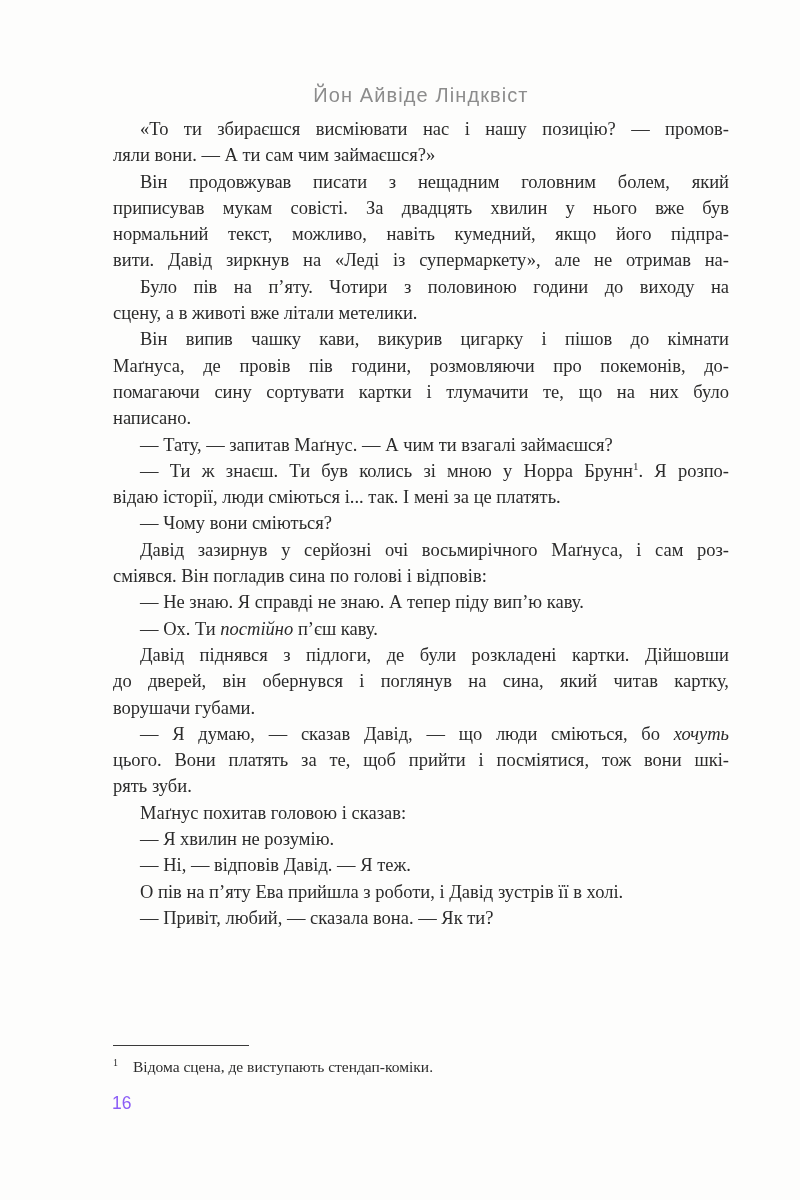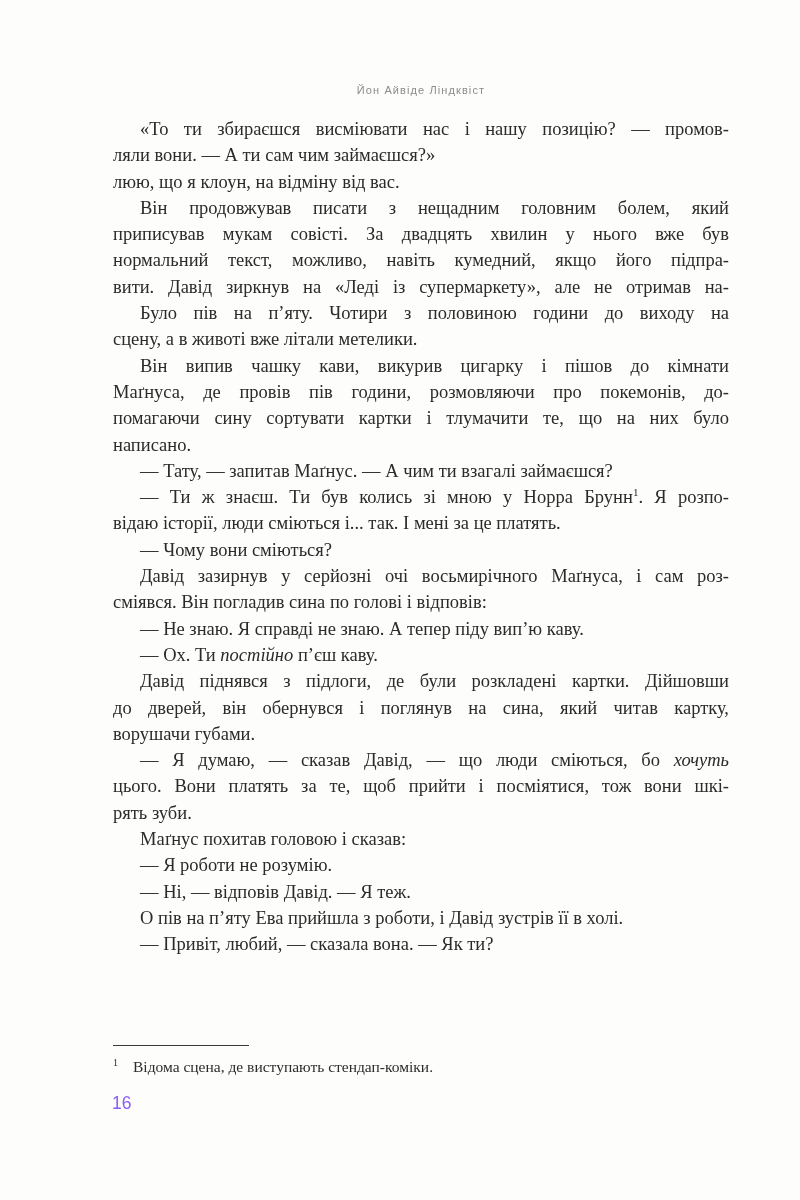--- a/index.html
+++ b/index.html
@@ -18,21 +18,21 @@
   }
 
   .running-head {
     position: absolute;
     top: 84px;
     left: 113px;
     width: 616px;
     text-align: center;
     font-family: "Liberation Sans", "DejaVu Sans", sans-serif;
     font-weight: 400;
-    font-size: 11px;
+    font-size: 20px;
     letter-spacing: 1.1px;
     color: #8c8c8c;
   }
 
   .body-text {
     position: absolute;
     top: 116px;
     left: 113px;
     width: 616px;
     font-size: 18.5px;
@@ -86,21 +86,20 @@
 </head>
 <body>
 
 <div class="page">
 
   <div class="running-head">Йон Айвіде Ліндквіст</div>
 
   <div class="body-text" id="body-text">
       <div class="line indent just"><span>«То ти збираєшся висміювати нас і нашу позицію? — промов-</span></div>
       <div class="line"><span>ляли вони. — А ти сам чим займаєшся?»</span></div>
-      <div class="line"><span>люю, що я клоун, на відміну від вас.</span></div>
       <div class="line indent just"><span>Він продовжував писати з нещадним головним болем, який</span></div>
       <div class="line just"><span>приписував мукам совісті. За двадцять хвилин у нього вже був</span></div>
       <div class="line just"><span>нормальний текст, можливо, навіть кумедний, якщо його підпра-</span></div>
       <div class="line just"><span>вити. Давід зиркнув на «Леді із супермаркету», але не отримав на-</span></div>
       <div class="line indent just"><span>Було пів на п’яту. Чотири з половиною години до виходу на</span></div>
       <div class="line"><span>сцену, а в животі вже літали метелики.</span></div>
       <div class="line indent just"><span>Він випив чашку кави, викурив цигарку і пішов до кімнати</span></div>
       <div class="line just"><span>Маґнуса, де провів пів години, розмовляючи про покемонів, до-</span></div>
       <div class="line just"><span>помагаючи сину сортувати картки і тлумачити те, що на них було</span></div>
       <div class="line"><span>написано.</span></div>
@@ -112,21 +111,21 @@
       <div class="line"><span>сміявся. Він погладив сина по голові і відповів:</span></div>
       <div class="line indent"><span>— Не знаю. Я справді не знаю. А тепер піду вип’ю каву.</span></div>
       <div class="line indent"><span>— Ох. Ти </span><span class="italic">постійно</span><span> п’єш каву.</span></div>
       <div class="line indent just"><span>Давід піднявся з підлоги, де були розкладені картки. Дійшовши</span></div>
       <div class="line just"><span>до дверей, він обернувся і поглянув на сина, який читав картку,</span></div>
       <div class="line"><span>ворушачи губами.</span></div>
       <div class="line indent just"><span>— Я думаю, — сказав Давід, — що люди сміються, бо </span><span class="italic">хочуть</span></div>
       <div class="line just"><span>цього. Вони платять за те, щоб прийти і посміятися, тож вони шкі-</span></div>
       <div class="line"><span>рять зуби.</span></div>
       <div class="line indent"><span>Маґнус похитав головою і сказав:</span></div>
-      <div class="line indent"><span>— Я роботи не розумію.</span></div>
+      <div class="line indent"><span>— Я хвилин не розумію.</span></div>
       <div class="line indent"><span>— Ні, — відповів Давід. — Я теж.</span></div>
       <div class="line indent"><span>О пів на п’яту Ева прийшла з роботи, і Давід зустрів її в холі.</span></div>
       <div class="line indent"><span>— Привіт, любий, — сказала вона. — Як ти?</span></div>
     </div>
 
   <div class="footnote-sep"></div>
 
   <div class="footnote">
     <span class="fn-marker">1</span><span class="fn-text">Відома сцена, де виступають стендап-коміки.</span>
   </div>

